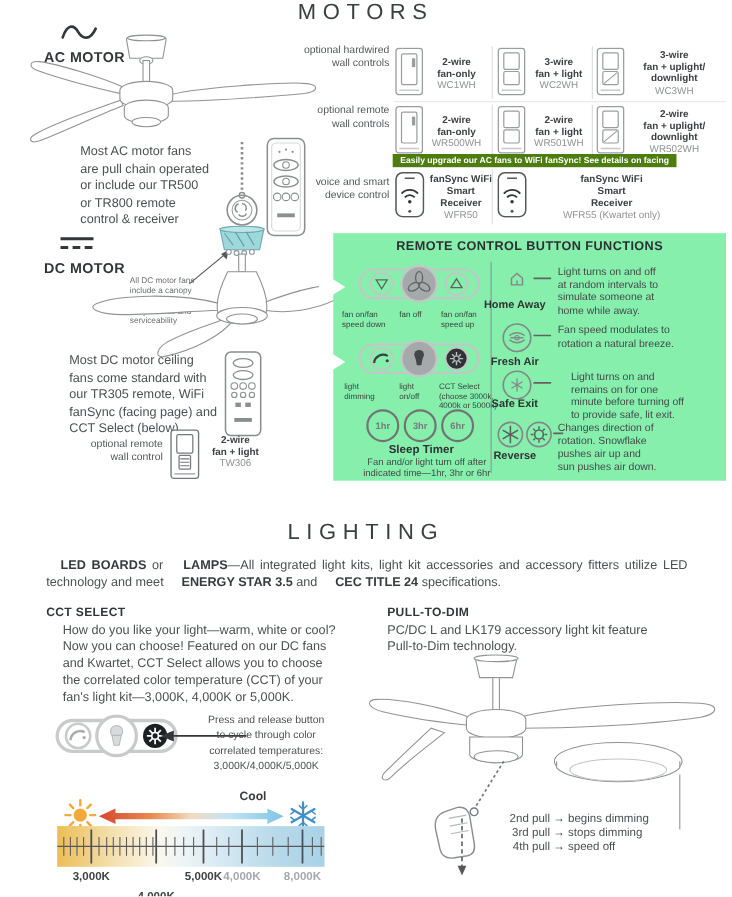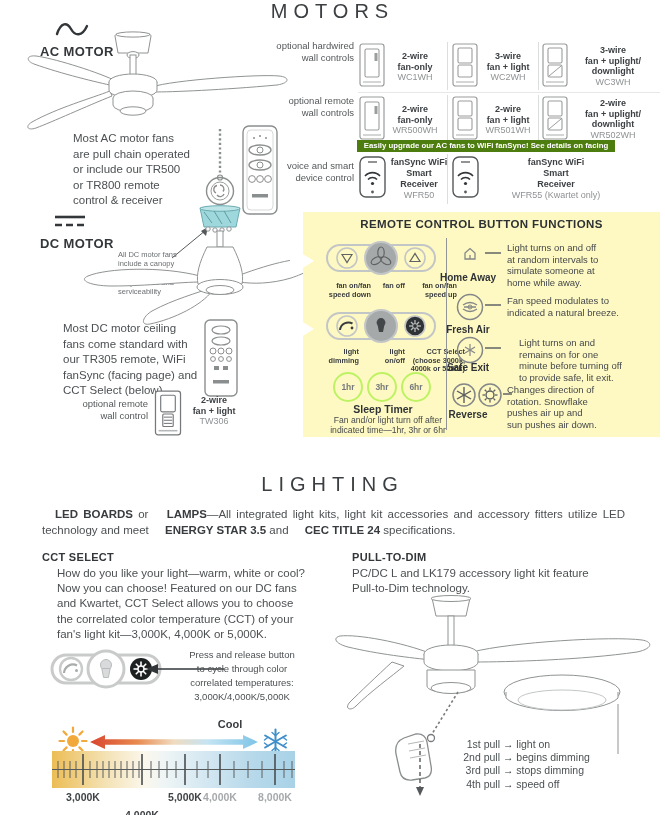--- a/index.html
+++ b/index.html
@@ -14,26 +14,26 @@
   .motor-label{font-size:13px;font-weight:bold;color:#33373a;letter-spacing:.4px;}
   .desc{font-size:11.5px;line-height:15.5px;color:#4c5052;}
   .tbl-label{font-size:9.5px;line-height:12px;color:#54585a;}
   .cellw{font-size:9px;line-height:10.5px;color:#3d4144;font-weight:bold;}
   .cellm{font-size:9px;line-height:11px;color:#8f9294;}
   .vdiv{width:1px;background:#dcdddd;}
   .hdiv{height:1px;background:#e6e7e7;}
   .banner{background:#4d7c0f;color:#fff;font-size:7.8px;font-weight:bold;
           line-height:12px;text-align:center;}
   .note-sm{font-size:7.5px;line-height:9.3px;color:#6b6f71;}
-  .panel{background:#fef9c3;}
+  .panel{background:#86efac;}
   .panel-title{font-size:11.5px;font-weight:bold;color:#2d3133;letter-spacing:.4px;}
-  .pbl{font-size:7.3px;line-height:8.6px;font-weight:bold;color:#3a3e40;text-align:right;}
+  .pbl{font-size:7.3px;line-height:8.6px;font-weight:normal;color:#3a3e40;text-align:left;}
   .pfn{font-size:10px;font-weight:bold;color:#2f3335;text-align:center;}
   .pft{font-size:9.5px;line-height:11.5px;color:#45494b;}
-  .sleepc{position:absolute;width:26px;height:26px;border:2px solid #bef264;border-radius:50%;
+  .sleepc{position:absolute;width:26px;height:26px;border:2px solid #737373;border-radius:50%;
           font-size:8.5px;font-weight:bold;color:#767a7b;text-align:center;line-height:26px;}
   .tri{position:absolute;width:0;height:0;border-top:15px solid transparent;
        border-bottom:15px solid transparent;border-left:24px solid #fff;}
   .sec-h{font-size:11px;font-weight:bold;color:#33373a;letter-spacing:.3px;}
   .intro{font-size:11.5px;line-height:16px;color:#4c5052;text-align:justify;}
   .intro .b{color:#383c3f;padding-left:13px;}
   .pressnote{font-size:9.5px;line-height:14px;color:#4c5052;text-align:center;}
   .wc-lbl{font-size:11px;font-weight:bold;color:#383c3f;text-align:center;}
   .scale-bar{background:linear-gradient(90deg,#ecbd55 0%,#f4e2b4 22%,#fbf7ec 38%,
              #eff5f5 46%,#d9eaf3 60%,#b7d9ea 82%,#a9d2e7 100%);}
@@ -362,21 +362,21 @@
 home while away.</div>
 
     <svg class="abs" style="left:152px;top:80px" width="48" height="30" viewBox="0 0 48 30">
       <circle cx="15" cy="15" r="12.5" fill="none" stroke="#848788" stroke-width="1.5"></circle>
       <path d="M8 13 q7 -5 14 0 M8 17 q7 5 14 0 M9 15 h12" fill="none" stroke="#848788" stroke-width="1.3"></path>
       <circle cx="15" cy="15" r="2" fill="none" stroke="#848788"></circle>
       <line x1="30" y1="13" x2="46" y2="13" stroke="#5f6364" stroke-width="1.5"></line>
     </svg>
     <div class="abs pfn" style="left:134px;top:112px;width:62px">Fresh Air</div>
     <div class="abs pft pre" style="left:204px;top:83px;width:150px">Fan speed modulates to
-indicated a natural breeze.</div>
+rotation a natural breeze.</div>
 
     <svg class="abs" style="left:152px;top:123px" width="48" height="30" viewBox="0 0 48 30">
       <circle cx="15" cy="15" r="12.5" fill="none" stroke="#848788" stroke-width="1.5"></circle>
       <g stroke="#848788" stroke-width="1.2">
         <line x1="15" y1="9" x2="15" y2="21"></line>
           <line x1="10" y1="12" x2="20" y2="18"></line>
           <line x1="20" y1="12" x2="10" y2="18"></line>
       </g>
       <line x1="30" y1="13" x2="46" y2="13" stroke="#5f6364" stroke-width="1.5"></line>
     </svg>
@@ -566,19 +566,18 @@
     </g>
     <line x1="126" y1="100" x2="100" y2="142" stroke="#777b7d" stroke-width="1.6" stroke-dasharray="2.5 2.5"></line>
     <circle cx="99" cy="146" r="3.5" fill="none" stroke="#777b7d" stroke-width="1.3"></circle>
     <path d="M72 146 q-10 4 -8 16 l4 18 q2 9 12 8 l13 -2 q8 -2 6 -12 l-4 -24 q-2 -9 -11 -8 z" fill="#fff" stroke="#8b8e8f" stroke-width="1.3"></path>
     <path d="M76 152 l16 -3 M77 159 l16 -3 M78 166 l16 -3" fill="none" stroke="#b5b8b9" stroke-width="1"></path>
     <line x1="88" y1="152" x2="88" y2="196" stroke="#55595b" stroke-width="1.4" stroke-dasharray="4 3"></line>
     <polygon points="88,204 84,195 92,195" fill="#55595b"></polygon>
   </svg>
 
   <div class="abs" style="left:448px;top:738px;width:180px">
-    <div class="step"><span style="display:inline-block;width:52px;text-align:right">1st pull</span> <span class="arrow">→</span> <span>light on</span></div>
     <div class="step"><span style="display:inline-block;width:52px;text-align:right">2nd pull</span> <span class="arrow">→</span> <span>begins dimming</span></div>
     <div class="step"><span style="display:inline-block;width:52px;text-align:right">3rd pull</span> <span class="arrow">→</span> <span>stops dimming</span></div>
     <div class="step"><span style="display:inline-block;width:52px;text-align:right">4th pull</span> <span class="arrow">→</span> <span>speed off</span></div>
   </div>
 
 </div>
 
 </body></html>

